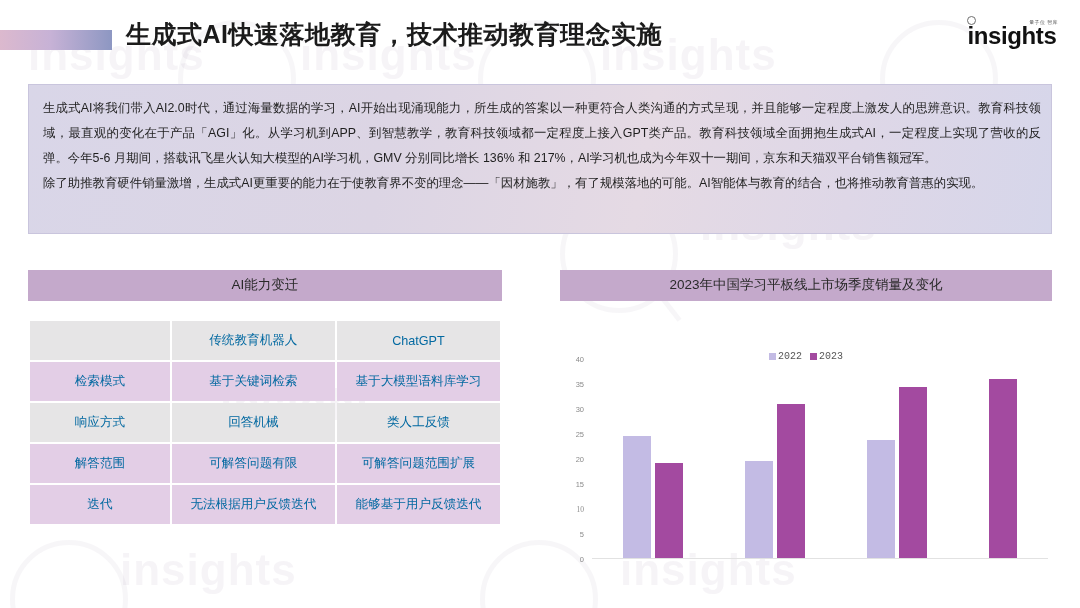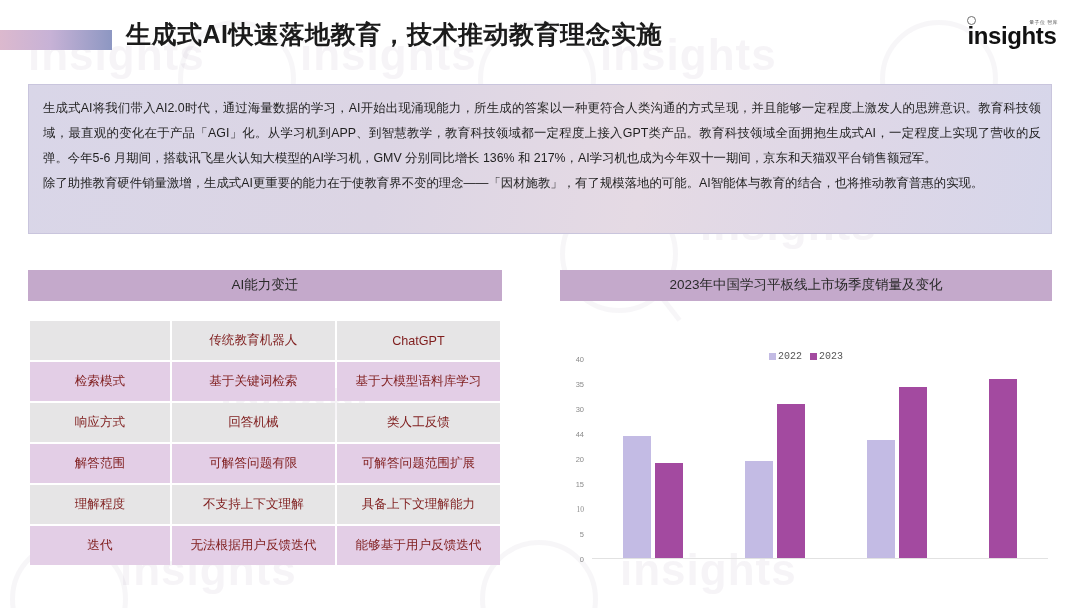--- a/index.html
+++ b/index.html
@@ -88,21 +88,21 @@
 
   .left-panel { position:absolute; left:28px; top:270px; width:474px; z-index:2; }
   .right-panel { position:absolute; left:560px; top:270px; width:492px; z-index:2; }
 
   
   table.cmp { width:100%; border-collapse:separate; border-spacing:2px; margin-top:18px; }
   table.cmp td {
     text-align:center;
     font-size:12.6px;
     height:39px;
-    color:#7f1d1d;
+    color:#0369a1;
     vertical-align:middle;
   }
   .row-grey td { background:#e6e5e6; }
   .row-purple td { background:#e3cee6; }
   .cmp td.c0 { width:30%; }
   .cmp td.c1 { width:35%; }
   .cmp td.c2 { width:35%; }
 
   
   .chart-wrap { position:relative; height:262px; margin-top:14px; }
@@ -191,46 +191,41 @@
     <tr class="row-grey">
       <td class="c0">响应方式</td>
       <td class="c1">回答机械</td>
       <td class="c2">类人工反馈</td>
     </tr>
     <tr class="row-purple">
       <td class="c0">解答范围</td>
       <td class="c1">可解答问题有限</td>
       <td class="c2">可解答问题范围扩展</td>
     </tr>
-    <tr class="row-grey">
-      <td class="c0">理解程度</td>
-      <td class="c1">不支持上下文理解</td>
-      <td class="c2">具备上下文理解能力</td>
-    </tr>
     <tr class="row-purple">
       <td class="c0">迭代</td>
       <td class="c1">无法根据用户反馈迭代</td>
       <td class="c2">能够基于用户反馈迭代</td>
     </tr>
   </tbody>
     </table>
 </div>
 
 <div class="right-panel">
   <div class="sec-head">2023年中国学习平板线上市场季度销量及变化</div>
   <div class="chart-wrap">
     <div class="legend" id="legend"><span class="itm"><span class="key" style="background: rgb(195, 187, 228);"></span><span>2022</span></span><span class="itm"><span class="key" style="background: rgb(163, 74, 160);"></span><span>2023</span></span></div>
     <div class="plot">
       <div class="y-axis" id="yaxis">
           <div class="y-tick" style="top: 100%;">0</div>
           <div class="y-tick" style="top: 87.5%;">5</div>
           <div class="y-tick" style="top: 75%; font-family: Liberation Serif, serif;">10</div>
           <div class="y-tick" style="top: 62.5%;">15</div>
           <div class="y-tick" style="top: 50%;">20</div>
-          <div class="y-tick" style="top: 37.5%;">44</div>
+          <div class="y-tick" style="top: 37.5%;">25</div>
           <div class="y-tick" style="top: 25%;">30</div>
           <div class="y-tick" style="top: 12.5%;">35</div>
           <div class="y-tick" style="top: 0%;">40</div>
         </div>
       <div class="bars" id="bars">
           <div class="group">
             <div class="bar" style="height: 61.25%; background: rgb(195, 187, 228);"></div>
             <div class="bar" style="height: 47.5%; background: rgb(163, 74, 160);"></div>
           </div>
           <div class="group">

